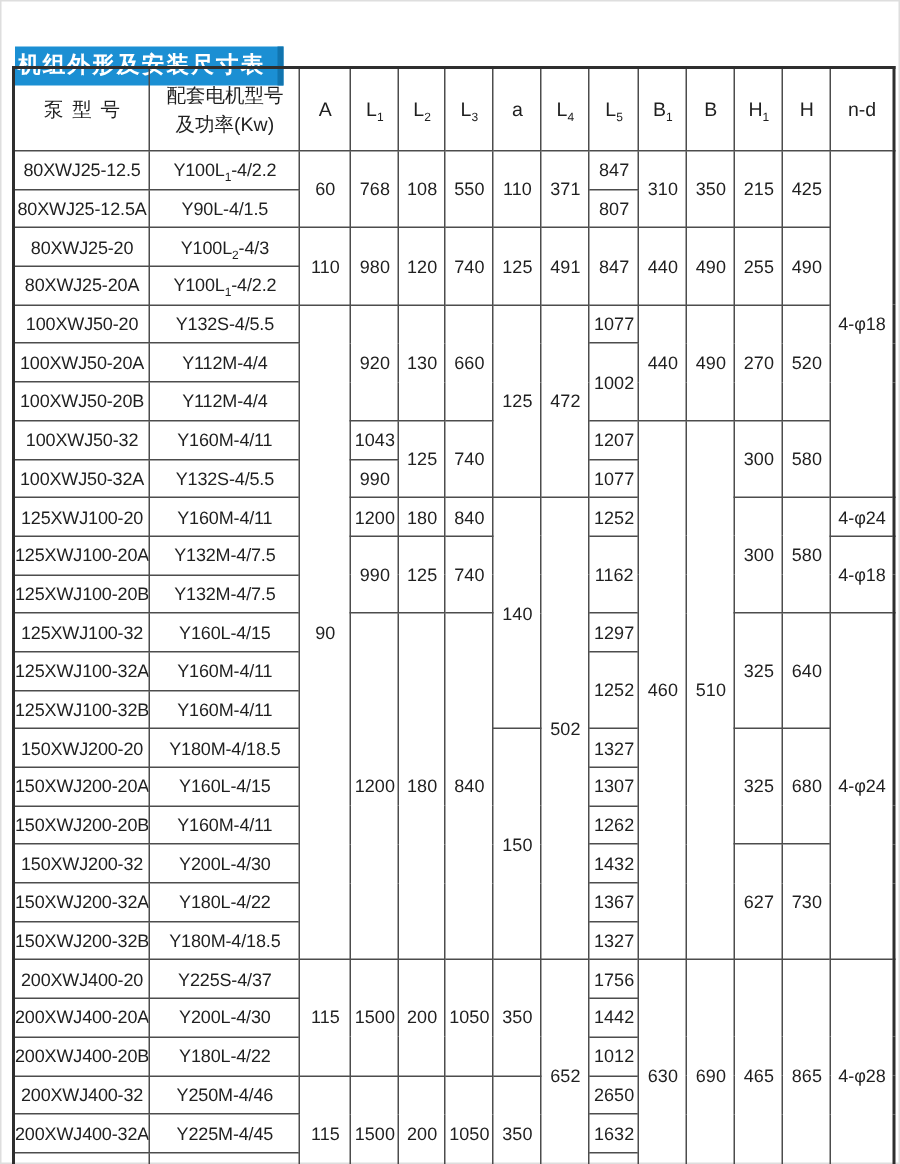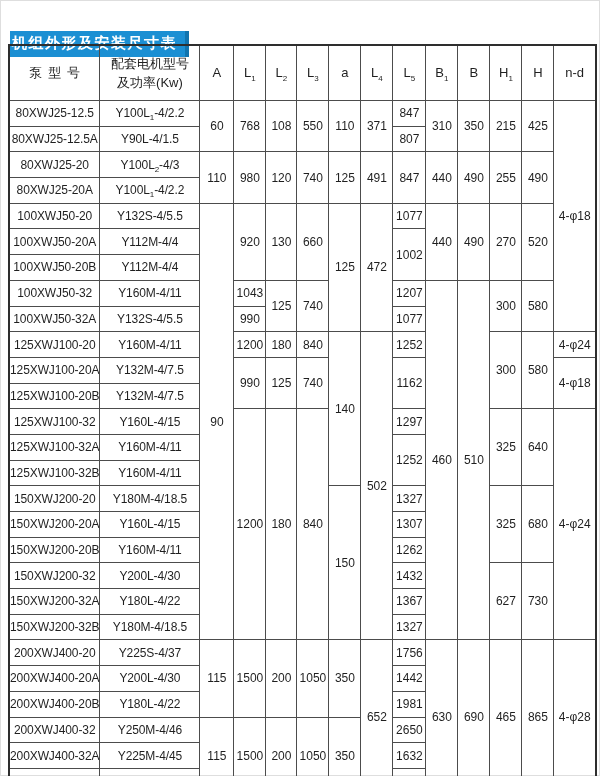--- a/index.html
+++ b/index.html
@@ -280,21 +280,21 @@
           <td rowspan="6">4-φ28</td>
         </tr>
         <tr>
           <td class="pump">200XWJ400-20A</td>
           <td class="motor">Y200L-4/30</td>
           <td rowspan="1">1442</td>
         </tr>
         <tr>
           <td class="pump">200XWJ400-20B</td>
           <td class="motor">Y180L-4/22</td>
-          <td rowspan="1">1981</td>
+          <td rowspan="1">1012</td>
         </tr>
         <tr>
           <td class="pump">200XWJ400-32</td>
           <td class="motor">Y250M-4/46</td>
           <td rowspan="3">115</td>
           <td rowspan="3">1500</td>
           <td rowspan="3">200</td>
           <td rowspan="3">1050</td>
           <td rowspan="3">350</td>
           <td rowspan="1">2650</td>

